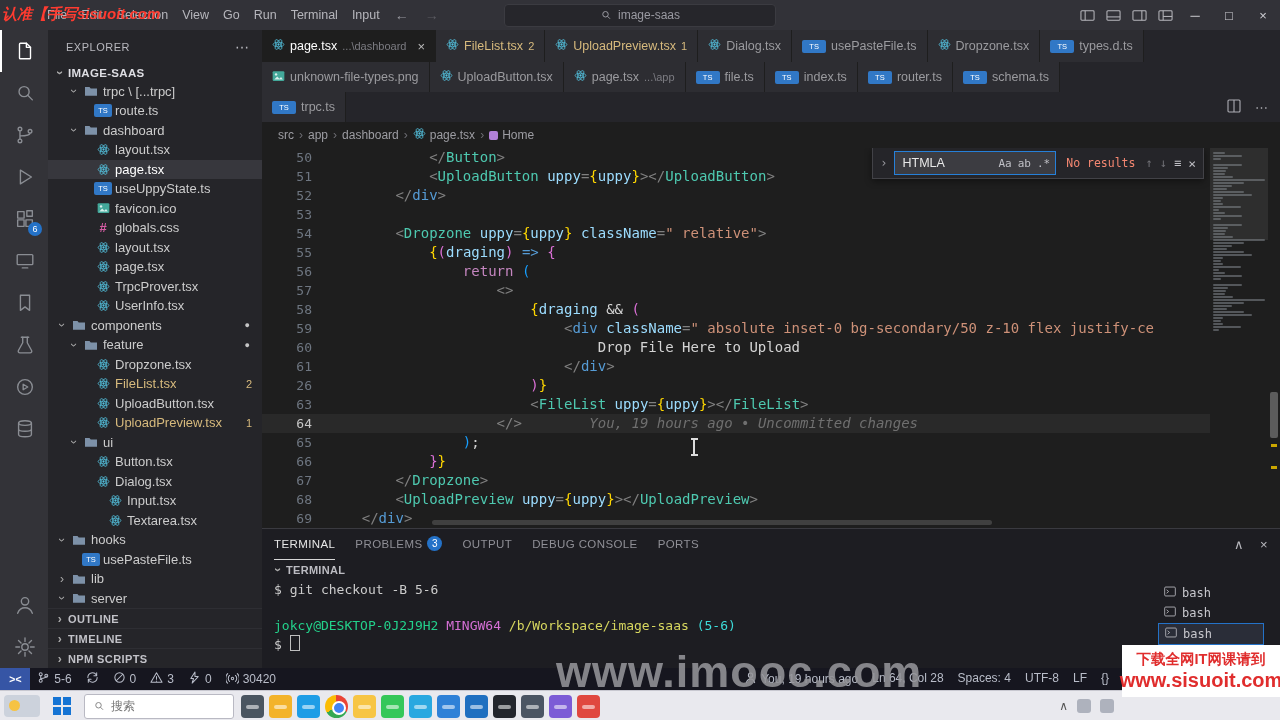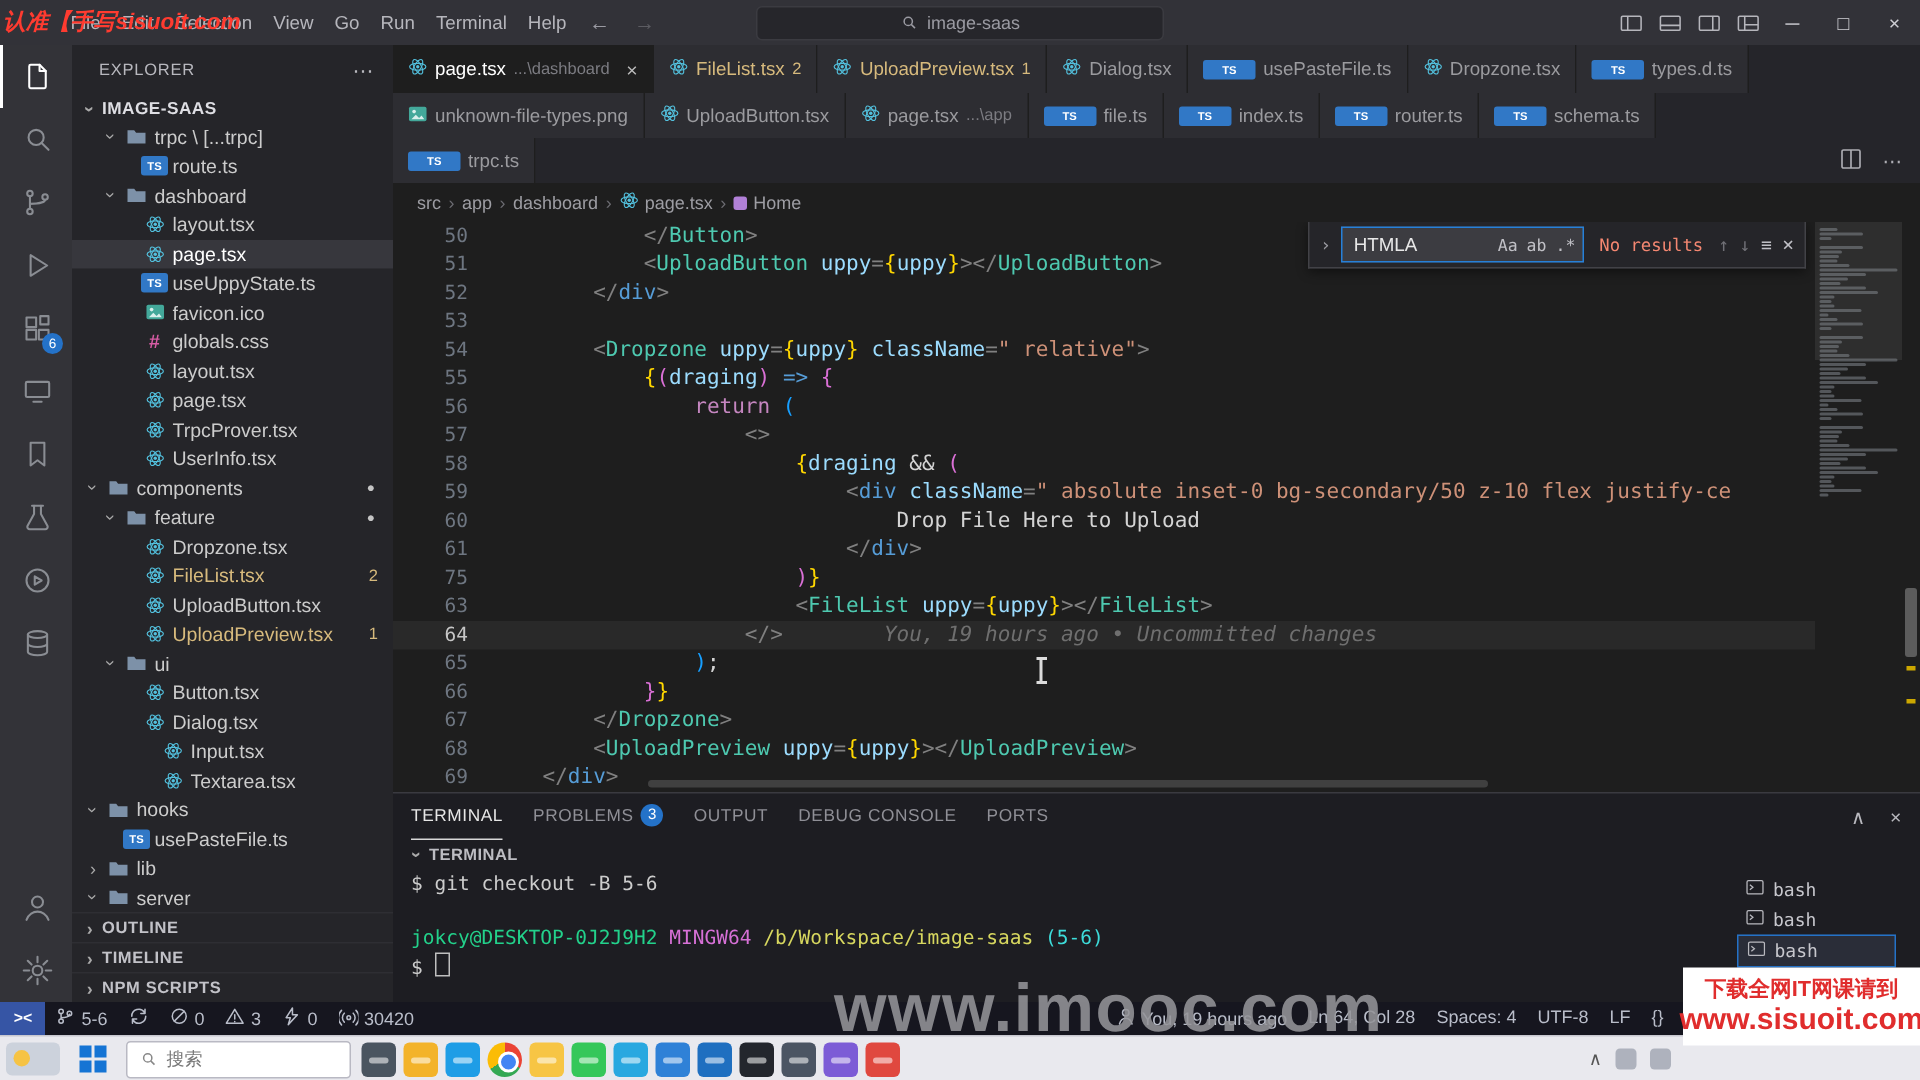--- a/index.html
+++ b/index.html
@@ -41,21 +41,21 @@
   .chev .g{display:inline-block;}
   .chev.open .g{transform:rotate(90deg);}
   .tree{flex:0 0 auto;}
   .trow{display:flex;align-items:center;height:19.5px;padding-right:6px;white-space:nowrap;}
   .trow.selected{background:#37373d;color:#fff;}
   .ticon{width:18px;display:flex;justify-content:center;align-items:center;flex:0 0 18px;}
   .tlabel{margin-left:3px;overflow:hidden;text-overflow:ellipsis;}
   .trow.warn .tlabel{color:#d7ba7d;}
   .tbadge{margin-left:auto;color:#d7ba7d;font-size:11px;padding-right:4px;}
   .tdot{margin-left:auto;color:#c5c5c5;font-size:9px;padding-right:6px;}
-  .ic-ts{width:35px;height:13px;background:#3178c6;color:#fff;font-size:7.5px;font-weight:bold;
+  .ic-ts{width:24px;height:13px;background:#3178c6;color:#fff;font-size:7.5px;font-weight:normal;
     display:flex;align-items:center;justify-content:center;border-radius:2px;}
   .ic-css{color:#d65ca4;font-weight:bold;font-size:13px;}
   .sections{margin-top:auto;}
   .srow{height:19px;display:flex;align-items:center;font-weight:bold;font-size:11px;
     border-top:1px solid #2e2e33;letter-spacing:.4px;color:#c2c2c8;padding-left:4px;}
 
   
   .editor-col{flex:1;display:flex;flex-direction:column;min-width:0;background:#1e1e1e;}
   .tabs{display:flex;background:#25252a;align-items:stretch;flex:0 0 auto;}
   .tabs.r1{height:32px;}
@@ -169,21 +169,21 @@
 
   <div class="titlebar">
     <div class="menus" id="menus">
         <span class="menu">File</span>
         <span class="menu">Edit</span>
         <span class="menu">Selection</span>
         <span class="menu">View</span>
         <span class="menu">Go</span>
         <span class="menu">Run</span>
         <span class="menu">Terminal</span>
-        <span class="menu">Help</span>
+        <span class="menu">Input</span>
       </div>
     <span class="nav-arrow">←</span>
     <span class="nav-arrow dim">→</span>
     <div class="tsearch">
       <svg width="12" height="12" viewBox="0 0 24 24" fill="none" stroke="#9a9aa2" stroke-width="2">
           <circle cx="11" cy="10.5" r="5.5"></circle>
           <path d="M15 14.5L20 19.5"></path>
         </svg>
       <span>image-saas</span>
     </div>
@@ -812,21 +812,21 @@
             <div class="cline"><span class="gut">52</span><span><span class="tk-p">        &lt;/</span><span class="tk-t">div</span><span class="tk-p">&gt;</span></span></div>
             <div class="cline"><span class="gut">53</span><span></span></div>
             <div class="cline"><span class="gut">54</span><span><span class="tk-p">        &lt;</span><span class="tk-c">Dropzone</span><span class="tk-x"> </span><span class="tk-a">uppy</span><span class="tk-p">=</span><span class="tk-b1">{</span><span class="tk-v">uppy</span><span class="tk-b1">}</span><span class="tk-x"> </span><span class="tk-a">className</span><span class="tk-p">=</span><span class="tk-s">" relative"</span><span class="tk-p">&gt;</span></span></div>
             <div class="cline"><span class="gut">55</span><span><span class="tk-x">            </span><span class="tk-b1">{</span><span class="tk-b2">(</span><span class="tk-v">draging</span><span class="tk-b2">)</span><span class="tk-x"> </span><span class="tk-ar">=&gt;</span><span class="tk-x"> </span><span class="tk-b2">{</span></span></div>
             <div class="cline"><span class="gut">56</span><span><span class="tk-x">                </span><span class="tk-k">return</span><span class="tk-x"> </span><span class="tk-b3">(</span></span></div>
             <div class="cline"><span class="gut">57</span><span><span class="tk-p">                    &lt;&gt;</span></span></div>
             <div class="cline"><span class="gut">58</span><span><span class="tk-x">                        </span><span class="tk-b1">{</span><span class="tk-v">draging</span><span class="tk-x"> &amp;&amp; </span><span class="tk-b2">(</span></span></div>
             <div class="cline"><span class="gut">59</span><span><span class="tk-p">                            &lt;</span><span class="tk-t">div</span><span class="tk-x"> </span><span class="tk-a">className</span><span class="tk-p">=</span><span class="tk-s">" absolute inset-0 bg-secondary/50 z-10 flex justify-ce</span></span></div>
             <div class="cline"><span class="gut">60</span><span><span class="tk-x">                                Drop File Here to Upload</span></span></div>
             <div class="cline"><span class="gut">61</span><span><span class="tk-p">                            &lt;/</span><span class="tk-t">div</span><span class="tk-p">&gt;</span></span></div>
-            <div class="cline"><span class="gut">75</span><span><span class="tk-x">                        </span><span class="tk-b2">)</span><span class="tk-b1">}</span></span></div>
+            <div class="cline"><span class="gut">26</span><span><span class="tk-x">                        </span><span class="tk-b2">)</span><span class="tk-b1">}</span></span></div>
             <div class="cline"><span class="gut">63</span><span><span class="tk-p">                        &lt;</span><span class="tk-c">FileList</span><span class="tk-x"> </span><span class="tk-a">uppy</span><span class="tk-p">=</span><span class="tk-b1">{</span><span class="tk-v">uppy</span><span class="tk-b1">}</span><span class="tk-p">&gt;&lt;/</span><span class="tk-c">FileList</span><span class="tk-p">&gt;</span></span></div>
             <div class="cline curline"><span class="gut">64</span><span><span class="tk-p">                    &lt;/&gt;</span><span class="tk-bl">        You, 19 hours ago • Uncommitted changes</span></span></div>
             <div class="cline"><span class="gut">65</span><span><span class="tk-x">                </span><span class="tk-b3">)</span><span class="tk-x">;</span></span></div>
             <div class="cline"><span class="gut">66</span><span><span class="tk-x">            </span><span class="tk-b2">}</span><span class="tk-b1">}</span></span></div>
             <div class="cline"><span class="gut">67</span><span><span class="tk-p">        &lt;/</span><span class="tk-c">Dropzone</span><span class="tk-p">&gt;</span></span></div>
             <div class="cline"><span class="gut">68</span><span><span class="tk-p">        &lt;</span><span class="tk-c">UploadPreview</span><span class="tk-x"> </span><span class="tk-a">uppy</span><span class="tk-p">=</span><span class="tk-b1">{</span><span class="tk-v">uppy</span><span class="tk-b1">}</span><span class="tk-p">&gt;&lt;/</span><span class="tk-c">UploadPreview</span><span class="tk-p">&gt;</span></span></div>
             <div class="cline"><span class="gut">69</span><span><span class="tk-p">    &lt;/</span><span class="tk-t">div</span><span class="tk-p">&gt;</span></span></div>
           </div>
 
         <div class="find">

